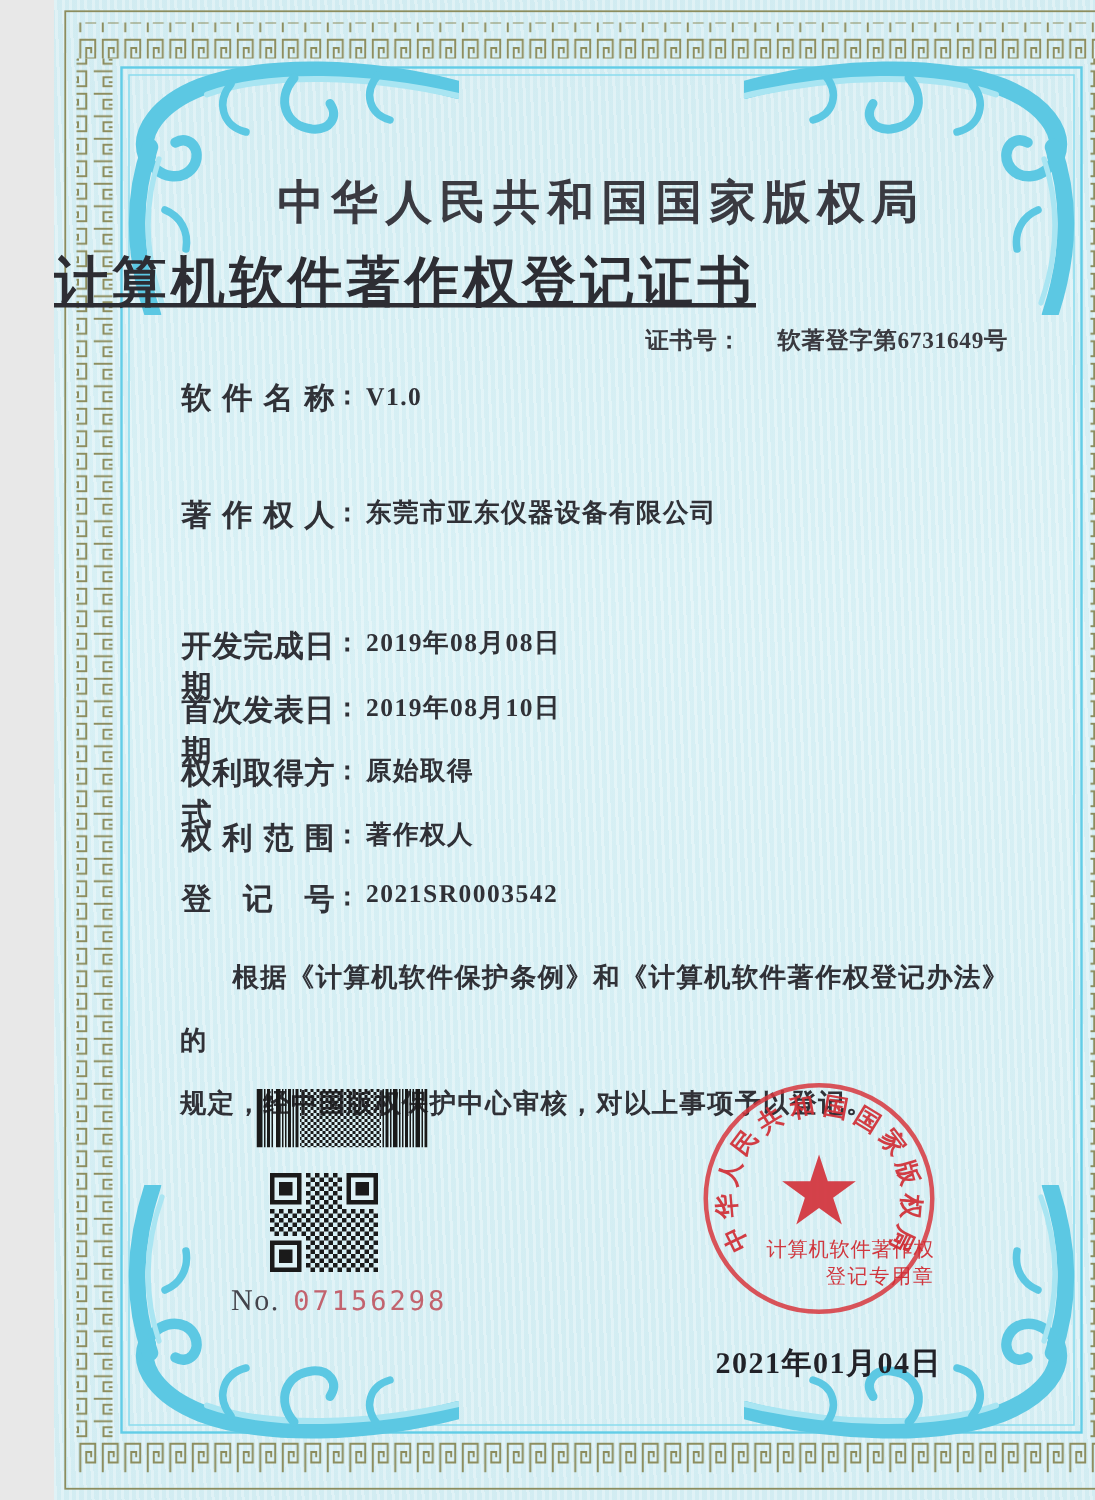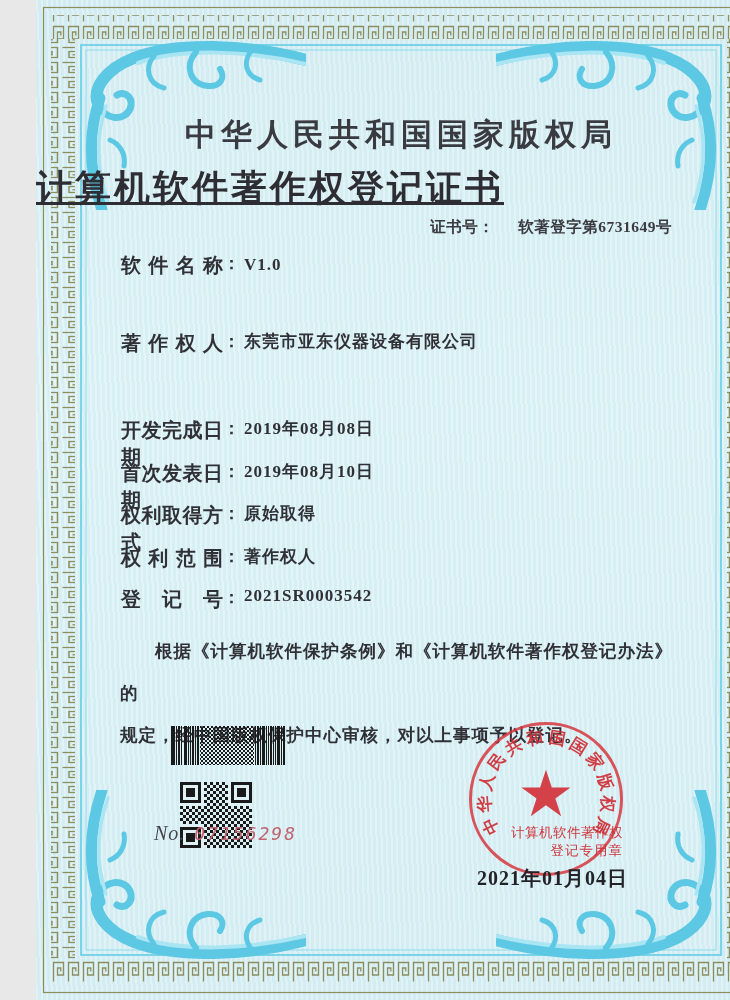--- a/index.html
+++ b/index.html
@@ -41,41 +41,41 @@
   .vline{display:block;line-height:26px;}
   .statement{
     position:absolute;left:84px;right:84px;top:630px;
     font-size:17.5px;font-weight:700;line-height:42px;color:#303137;letter-spacing:1px;
   }
   .statement .l1{display:block;text-indent:35px;}
   .statement .l2{display:block;}
 
   .barcode{position:absolute;left:135px;top:726px;}
   .qrcode{position:absolute;left:144px;top:782px;}
-  .serial{position:absolute;left:118px;top:822px;font-size:20px;color:#44444c;letter-spacing:1px;font-style:italic;}
+  .serial{position:absolute;left:118px;top:856px;font-size:20px;color:#44444c;letter-spacing:1px;}
   .serial .num{color:#c2636e;font-family:"DejaVu Sans Mono",monospace;font-size:18px;letter-spacing:2px;margin-left:9px;}
 
   .seal{position:absolute;left:433px;top:722px;width:154px;height:154px;}
   .seal-ring{position:absolute;inset:0;border:3px solid rgba(215,54,61,0.85);border-radius:50%;}
   .seal-char{
     position:absolute;left:50%;top:50%;font-size:16.5px;font-weight:700;
     color:rgba(208,44,52,0.92);line-height:1;
   }
   .seal-star{
     position:absolute;left:50%;top:73px;transform:translate(-50%,-50%);
     font-size:64px;line-height:1;color:rgba(211,46,54,0.9);
   }
   .seal-cap1,.seal-cap2{
     position:absolute;left:0;width:100%;text-align:right;font-weight:400;
     color:rgba(208,44,52,0.95);
   }
   .seal-cap1{top:102px;font-size:13.5px;letter-spacing:0.5px;}
   .seal-cap2{top:120px;font-size:13.5px;letter-spacing:1px;}
   .issue-date{
-    position:absolute;left:441px;top:865px;font-size:20px;font-weight:700;
+    position:absolute;left:441px;top:895px;font-size:20px;font-weight:700;
     color:#222228;letter-spacing:1px;
   }
 </style>
 </head>
 <body>
 
 <div class="page">
 
   <svg class="frame" width="730" height="1000" aria-hidden="true">
     <defs>

